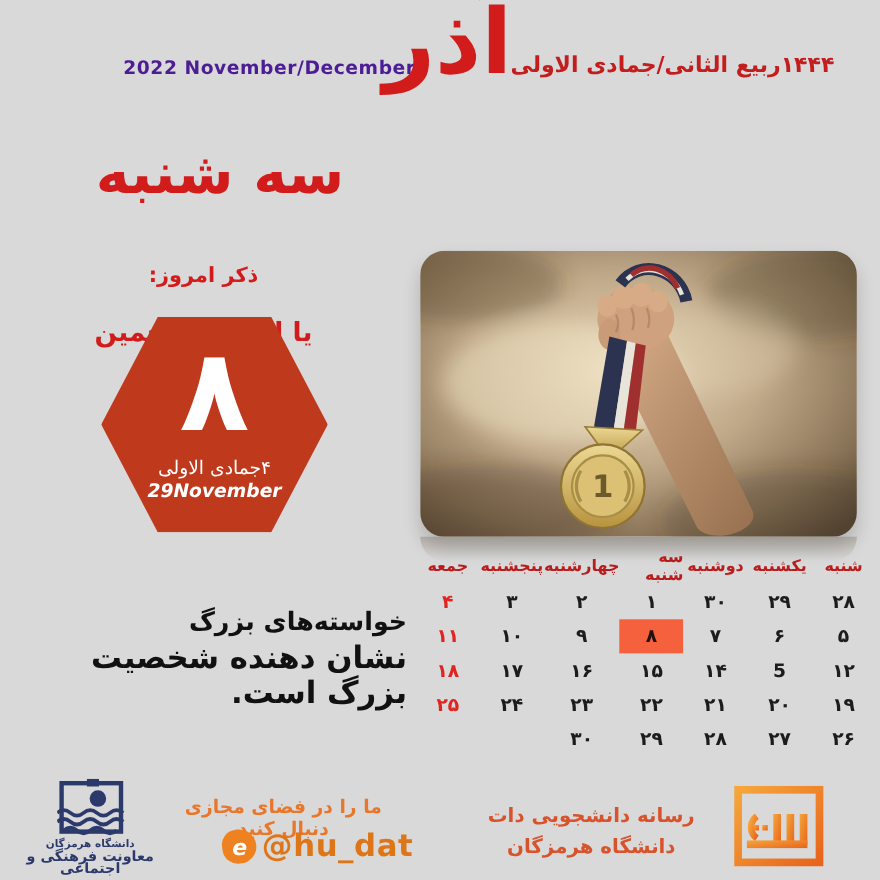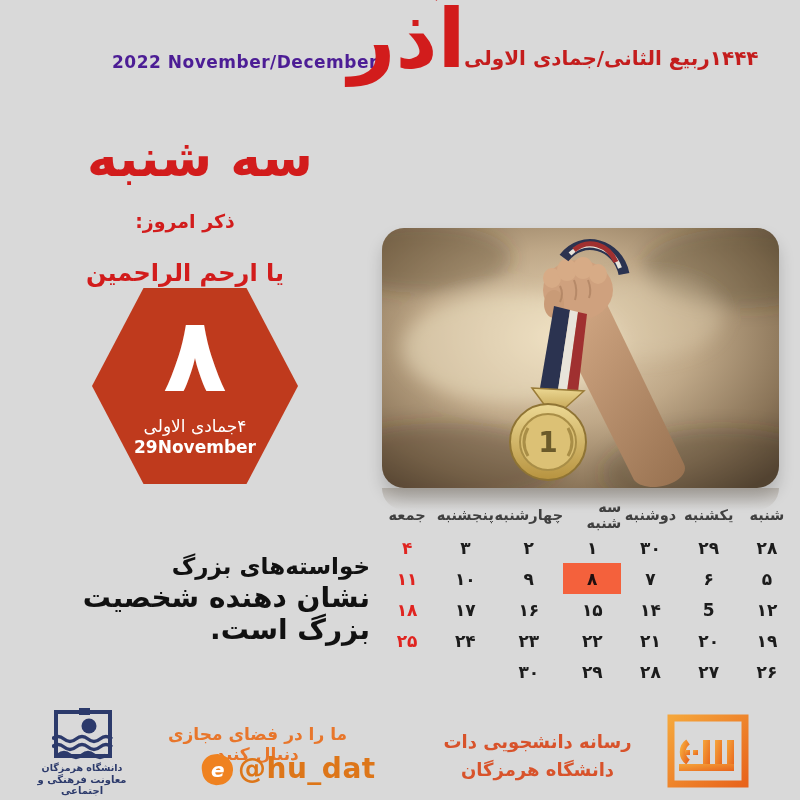--- a/index.html
+++ b/index.html
@@ -12,57 +12,57 @@
   .page{position:relative;width:800px;height:800px;background:var(--bg);overflow:hidden;margin:0 auto;}
 
   
   .greg-date{position:absolute;left:112px;top:52px;font-size:17px;font-weight:700;color:#4c1d95;letter-spacing:.5px;}
   .month-title{position:absolute;left:322px;top:-8px;width:170px;text-align:center;font-size:82px;font-weight:700;color:var(--red);direction:rtl;line-height:1.15;}
   .hijri-date{position:absolute;right:6px;top:46px;width:330px;text-align:left;font-size:20px;font-weight:700;color:#c41d1d;direction:rtl;}
 
   
   .weekday-title{position:absolute;left:55px;top:128px;width:290px;text-align:center;font-size:52px;font-weight:700;color:var(--red);direction:rtl;}
   .dhikr{position:absolute;left:60px;top:208px;width:250px;text-align:center;direction:rtl;color:var(--red);font-weight:700;}
-  .dhikr .l1{font-size:19px;line-height:27px;}
+  .dhikr .l1{font-size:19px;line-height:27px;margin-top:29px;}
   .dhikr .l2{font-size:24px;line-height:29px;margin-top:24px;}
 
   .hexagon{position:absolute;left:92px;top:288px;width:206px;height:196px;background:var(--brick);
     clip-path:polygon(25% 0,75% 0,100% 50%,75% 100%,25% 100%,0 50%);
     display:flex;flex-direction:column;align-items:center;justify-content:flex-start;color:#fff;}
   .hex-number{font-size:104px;line-height:118px;font-weight:700;margin-top:8px;}
   .hex-hijri{font-size:17px;font-weight:400;direction:rtl;margin-top:2px;}
-  .hex-greg{font-size:17px;font-weight:700;margin-top:1px;}
+  .hex-greg{font-size:17px;font-weight:700;margin-top:1px;font-style:italic;}
 
   
   .photo{position:absolute;left:382px;top:228px;width:397px;height:260px;border-radius:22px;overflow:hidden;
     box-shadow:0 10px 16px rgba(0,0,0,.18);}
   .photo svg{display:block;}
   .photo-reflection{position:absolute;left:382px;top:488px;width:397px;height:22px;border-radius:0 0 22px 22px;
     background:linear-gradient(to bottom,rgba(110,95,75,.30),rgba(110,95,75,0));}
 
   
   .calendar{position:absolute;left:378px;top:498px;width:418px;direction:rtl;
     display:grid;grid-template-columns:repeat(7,1fr);row-gap:0;}
   .cal-head{height:34px;display:flex;align-items:center;justify-content:center;
-    font-size:14.5px;font-weight:700;color:#404040;}
+    font-size:14.5px;font-weight:700;color:#b91c1c;}
   .cal-cell{height:31px;display:flex;align-items:center;justify-content:center;
     font-size:17px;font-weight:700;color:var(--ink);}
   .cal-cell.holiday{color:var(--holiday);}
   .cal-cell.today{background:var(--highlight);color:#201010;}
 
   
   .quote{position:absolute;left:38px;top:550px;width:332px;text-align:right;direction:rtl;color:#111;font-weight:700;}
   .quote .q1{font-size:23px;line-height:32px;}
   .quote .q2{font-size:28px;line-height:32px;}
 
   
   .uni-logo{position:absolute;left:52px;top:708px;}
   .uni-cap{position:absolute;left:20px;top:762px;width:124px;text-align:center;color:var(--navy);direction:rtl;font-weight:700;}
   .uni-cap .c1{font-size:9.5px;line-height:12px;}
-  .uni-cap .c2{font-size:10px;line-height:11px;}
+  .uni-cap .c2{font-size:13px;line-height:11px;}
   .follow-text{position:absolute;left:150px;top:724px;width:215px;text-align:center;font-size:17px;font-weight:700;
     color:var(--orange);direction:rtl;}
   .eitaa{position:absolute;left:202px;top:754px;width:31px;height:31px;background:#ef8220;
     border-radius:46% 54% 52% 48%;transform:rotate(-8deg);display:flex;align-items:center;justify-content:center;}
   .eitaa span{color:#fff;font-weight:700;font-style:italic;font-size:20px;transform:rotate(8deg);line-height:1;}
   .handle{position:absolute;left:238px;top:752px;font-size:28px;font-weight:700;color:var(--handle);letter-spacing:.5px;}
   .media-text{position:absolute;left:440px;top:728px;width:195px;text-align:center;direction:rtl;color:var(--media);font-weight:700;}
   .media-text .m1{font-size:18px;line-height:28px;}
   .media-text .m2{font-size:18px;line-height:28px;}
   .dat-logo{position:absolute;left:666px;top:712px;}

